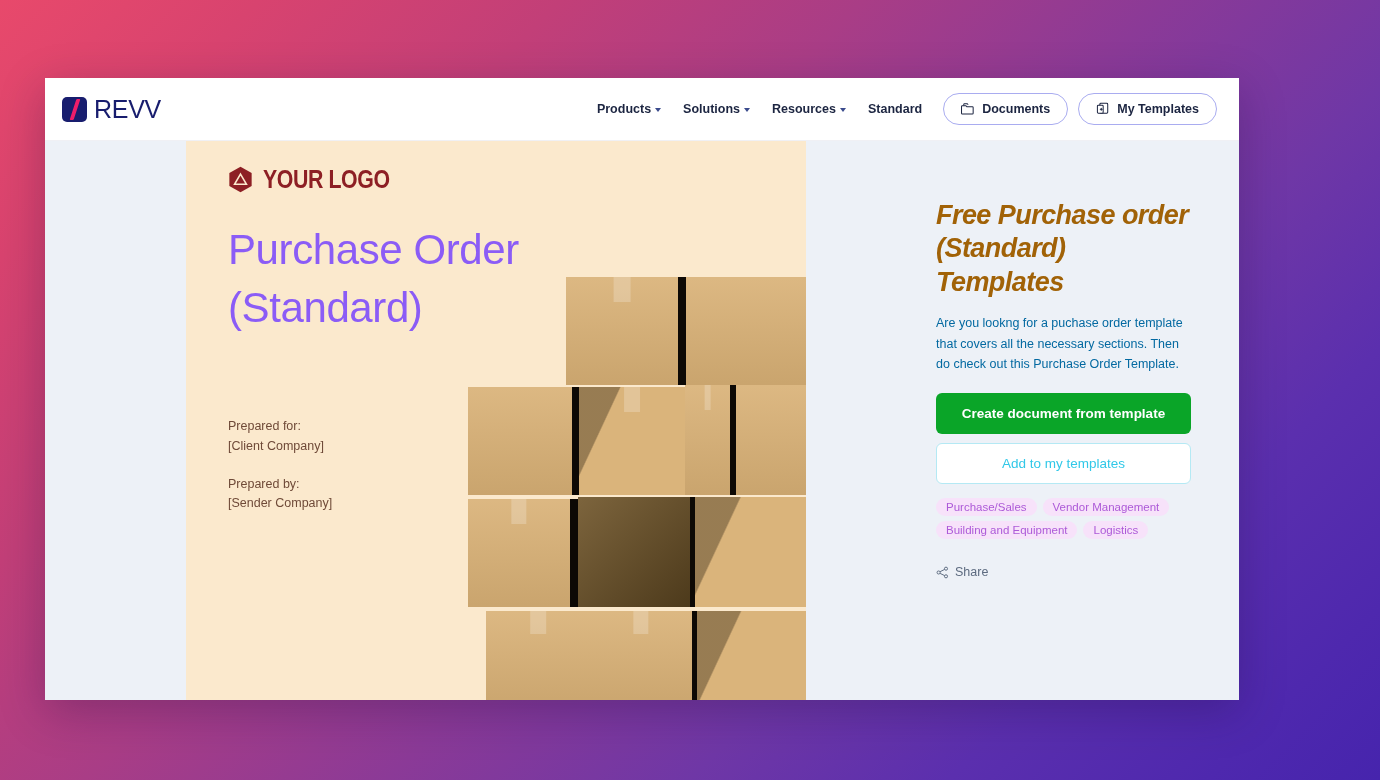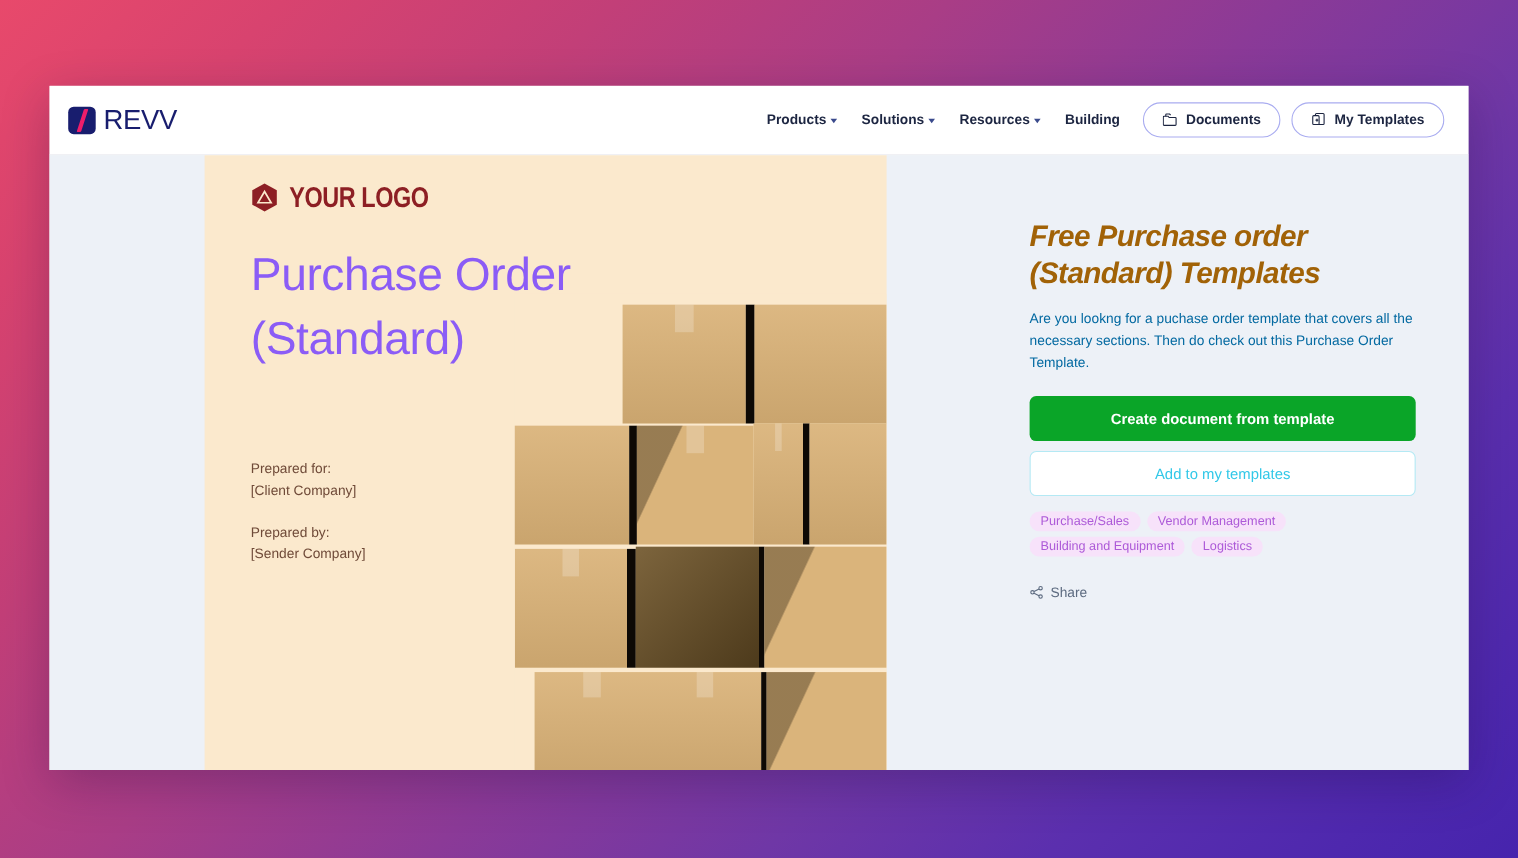--- a/index.html
+++ b/index.html
@@ -26,21 +26,21 @@
         #5b2fae 80%,
         #4e28ae 92%,
         #4624ad 100%);
   }
 
   
   #browser-window {
     position: absolute;
     left: 45px;
     top: 78px;
-    width: 1290px;
+    width: 1194px;
     height: 622px;
     background: #ffffff;
     overflow: hidden;
     box-shadow: 0 12px 42px rgba(30,10,60,0.28);
   }
 
   
   #site-header {
     height: 63px;
     background: #ffffff;
@@ -351,21 +351,21 @@
         <span>Solutions</span>
         <span class="caret"></span>
       </div>
 
       <div class="nav-link">
         <span>Resources</span>
         <span class="caret"></span>
       </div>
 
       <div class="nav-link">
-        <span>Building</span>
+        <span>Standard</span>
       </div>
 
       <div class="nav-pill">
         <svg width="14" height="14" viewBox="0 0 16 16">
           <path d="M1.5 4.2h4.1l1.1 1.3h6.3c.5 0 .9.4.9.9v6.4c0 .5-.4.9-.9.9H1.5c-.5 0-.9-.4-.9-.9V5.1c0-.5.4-.9.9-.9z" fill="none" stroke="#1c2541" stroke-width="1.15"></path>
           <path d="M3.2 4.1V2.6c0-.4.3-.7.7-.7h3.3l1 1.2" fill="none" stroke="#1c2541" stroke-width="1.15"></path>
         </svg>
         <span>Documents</span>
       </div>
 

